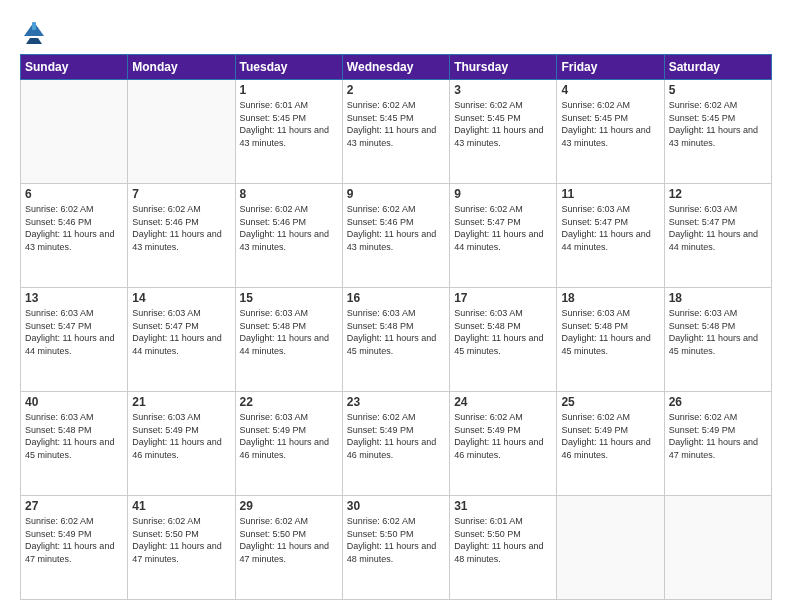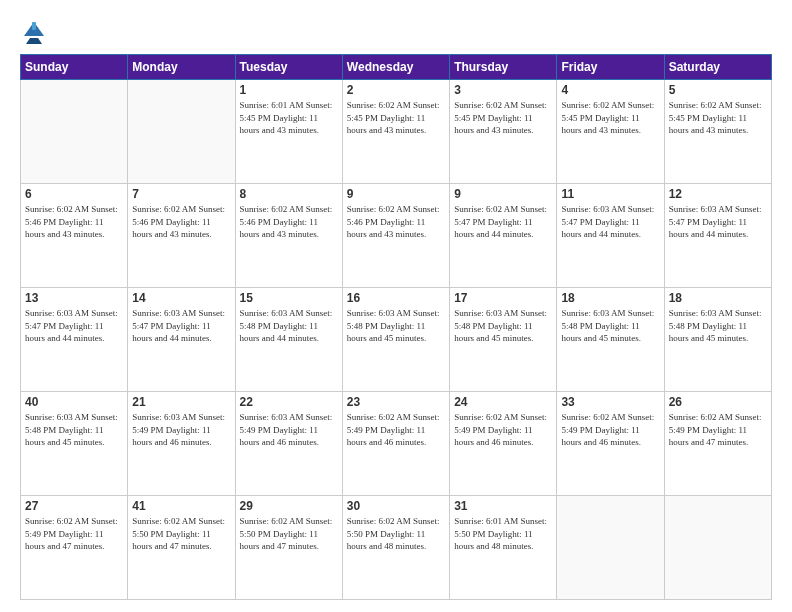--- a/index.html
+++ b/index.html
@@ -91,21 +91,20 @@
     .day-num {
       font-size: 12px;
       font-weight: bold;
       margin-bottom: 2px;
       display: block;
     }
     .day-info {
       font-size: 9px;
       line-height: 1.4;
       color: #333;
-      font-family: Liberation Serif, serif;
     }
   </style>
 </head>
 <body>
 
 <div class="page">
   <div class="header">
     <div class="logo">
       <svg class="logo-icon" viewBox="0 0 28 28" xmlns="http://www.w3.org/2000/svg">
         <polygon points="4,20 14,6 24,20" fill="#2c6fad"></polygon>
@@ -283,21 +282,21 @@
 Sunset: 5:49 PM
 Daylight: 11 hours and 46 minutes.</div>
           </td>
           <td>
             <span class="day-num">24</span>
             <div class="day-info">Sunrise: 6:02 AM
 Sunset: 5:49 PM
 Daylight: 11 hours and 46 minutes.</div>
           </td>
           <td>
-            <span class="day-num">33</span>
+            <span class="day-num">25</span>
             <div class="day-info">Sunrise: 6:02 AM
 Sunset: 5:49 PM
 Daylight: 11 hours and 46 minutes.</div>
           </td>
           <td>
             <span class="day-num">26</span>
             <div class="day-info">Sunrise: 6:02 AM
 Sunset: 5:49 PM
 Daylight: 11 hours and 47 minutes.</div>
           </td>

